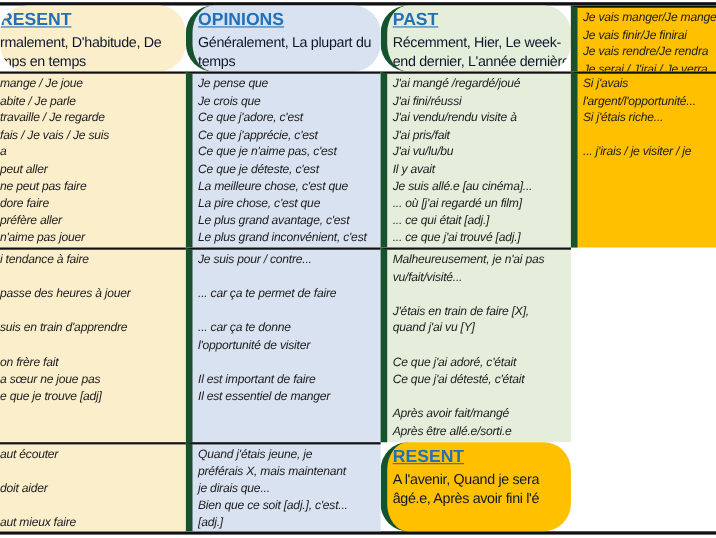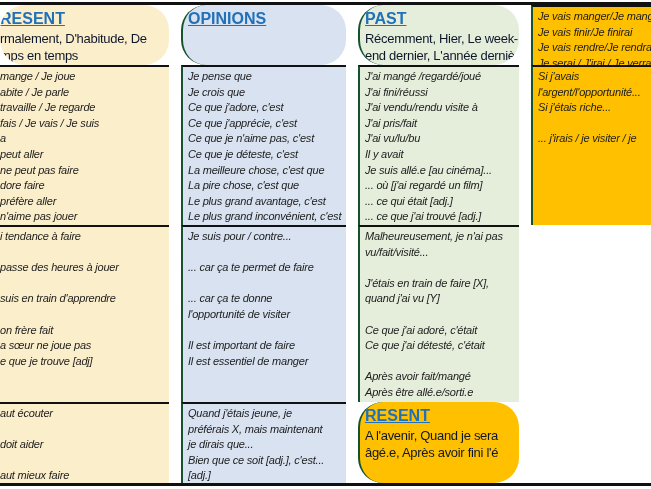--- a/index.html
+++ b/index.html
@@ -10,21 +10,21 @@
   .tbl{
     position:absolute;top:2px;left:0;width:651px;height:484px;
     box-sizing:border-box;
     border-top:3px solid #111;border-bottom:3px solid #111;
     display:grid;
     grid-template-columns:169px 177px 173px 1fr;
     grid-template-rows:60px 160px 177px 1fr;
     grid-auto-flow:column;
   }
   .cell{box-sizing:border-box;overflow:hidden;}
-  .bl{border-left:2px solid #14532d;margin-left:12px;}
+  .bl{border-left:6px solid #14532d;}
   .bt{border-top:2px solid #111;}
   .c0{background:#FBEECB;}
   .c1{background:#D8E2F0;}
   .c2{background:#E4EEDB;}
   .c3{background:#FFC000;}
   .head{padding:3px 3px 0 5px;border-radius:25px;}
   .head.first{padding-left:0;}
   .title{
     font-size:16px;font-weight:bold;color:#2170B8;
     text-decoration:underline;line-height:22px;white-space:pre;
@@ -71,20 +71,22 @@
 a sœur ne joue pas
 e que je trouve [adj]</div>
     <div class="cell block first bt c0">aut écouter
 
 doit aider
 
 aut mieux faire</div>
 
     <div class="cell head bl c1">
       <div class="title">OPINIONS</div>
+      <div class="sub">Généralement, La plupart du
+temps</div>
     </div>
     <div class="cell block bl bt c1">Je pense que
 Je crois que
 Ce que j'adore, c'est
 Ce que j'apprécie, c'est
 Ce que je n'aime pas, c'est
 Ce que je déteste, c'est
 La meilleure chose, c'est que
 La pire chose, c'est que
 Le plus grand avantage, c'est

